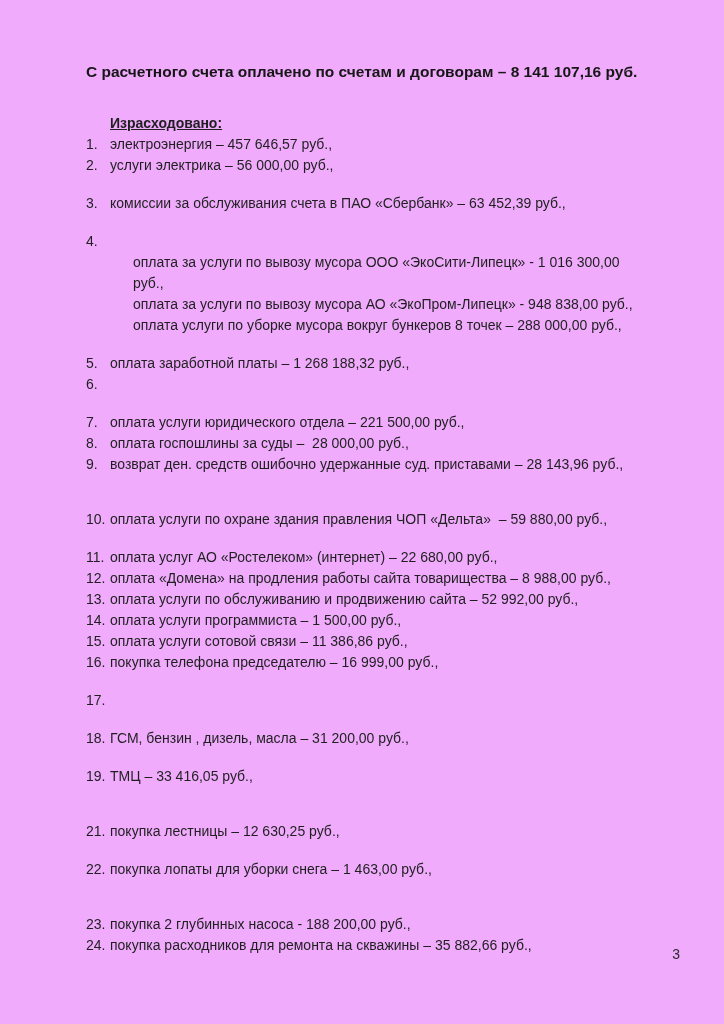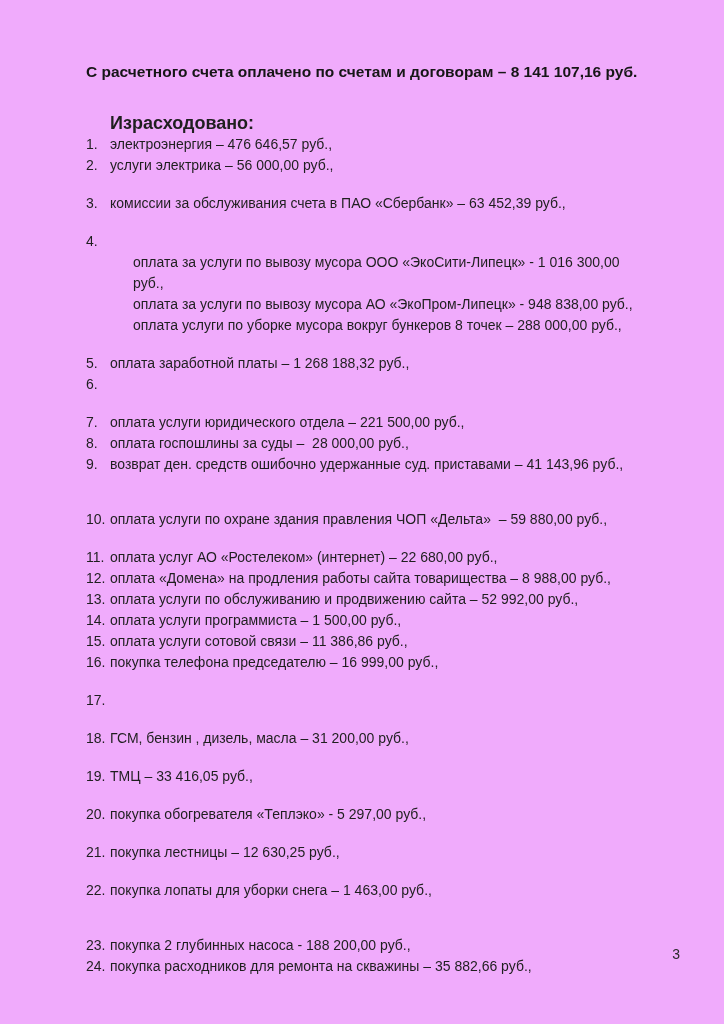--- a/index.html
+++ b/index.html
@@ -21,25 +21,26 @@
   }
   .doc-title {
     font-size: 15.5px;
     font-weight: bold;
     color: #161616;
     line-height: 20px;
     margin-bottom: 31px;
     white-space: pre-wrap;
   }
   .subtitle {
-    font-size: 18px;
+    font-size: 14px;
     font-weight: bold;
     padding-left: 24px;
     line-height: 21px;
     white-space: pre-wrap;
+    text-decoration: underline;
   }
   .row {
     display: flex;
     align-items: flex-start;
     font-size: 14px;
     line-height: 21px;
   }
   .row .num {
     flex: none;
     width: 24px;
@@ -66,21 +67,21 @@
 </head>
 <body>
 
 <div class="page">
   <div class="content">
     <div class="doc-title">С расчетного счета оплачено по счетам и договорам – 8 141 107,16 руб.</div>
     <div class="subtitle">Израсходовано:</div>
     <div>
         <div class="row">
           <span class="num">1.</span>
-          <span class="text">электроэнергия – 476 646,57 руб.,</span>
+          <span class="text">электроэнергия – 457 646,57 руб.,</span>
         </div>
         <div class="row">
           <span class="num">2.</span>
           <span class="text">услуги электрика – 56 000,00 руб.,</span>
         </div>
         <div class="spacer"></div>
         <div class="row">
           <span class="num">3.</span>
           <span class="text">комиссии за обслуживания счета в ПАО «Сбербанк» – 63 452,39 руб.,</span>
         </div>
@@ -109,21 +110,21 @@
         <div class="row">
           <span class="num">7.</span>
           <span class="text">оплата услуги юридического отдела – 221 500,00 руб.,</span>
         </div>
         <div class="row">
           <span class="num">8.</span>
           <span class="text">оплата госпошлины за суды –  28 000,00 руб.,</span>
         </div>
         <div class="row">
           <span class="num">9.</span>
-          <span class="text">возврат ден. средств ошибочно удержанные суд. приставами – 41 143,96 руб.,</span>
+          <span class="text">возврат ден. средств ошибочно удержанные суд. приставами – 28 143,96 руб.,</span>
         </div>
         <div class="spacer"></div>
         <div class="spacer"></div>
         <div class="row">
           <span class="num">10.</span>
           <span class="text">оплата услуги по охране здания правления ЧОП «Дельта»  – 59 880,00 руб.,</span>
         </div>
         <div class="spacer"></div>
         <div class="row">
           <span class="num">11.</span>
@@ -157,24 +158,20 @@
         <div class="row">
           <span class="num">18.</span>
           <span class="text">ГСМ, бензин , дизель, масла – 31 200,00 руб.,</span>
         </div>
         <div class="spacer"></div>
         <div class="row">
           <span class="num">19.</span>
           <span class="text">ТМЦ – 33 416,05 руб.,</span>
         </div>
         <div class="spacer"></div>
-        <div class="row">
-          <span class="num">20.</span>
-          <span class="text">покупка обогревателя «Теплэко» - 5 297,00 руб.,</span>
-        </div>
         <div class="spacer"></div>
         <div class="row">
           <span class="num">21.</span>
           <span class="text">покупка лестницы – 12 630,25 руб.,</span>
         </div>
         <div class="spacer"></div>
         <div class="row">
           <span class="num">22.</span>
           <span class="text">покупка лопаты для уборки снега – 1 463,00 руб.,</span>
         </div>

